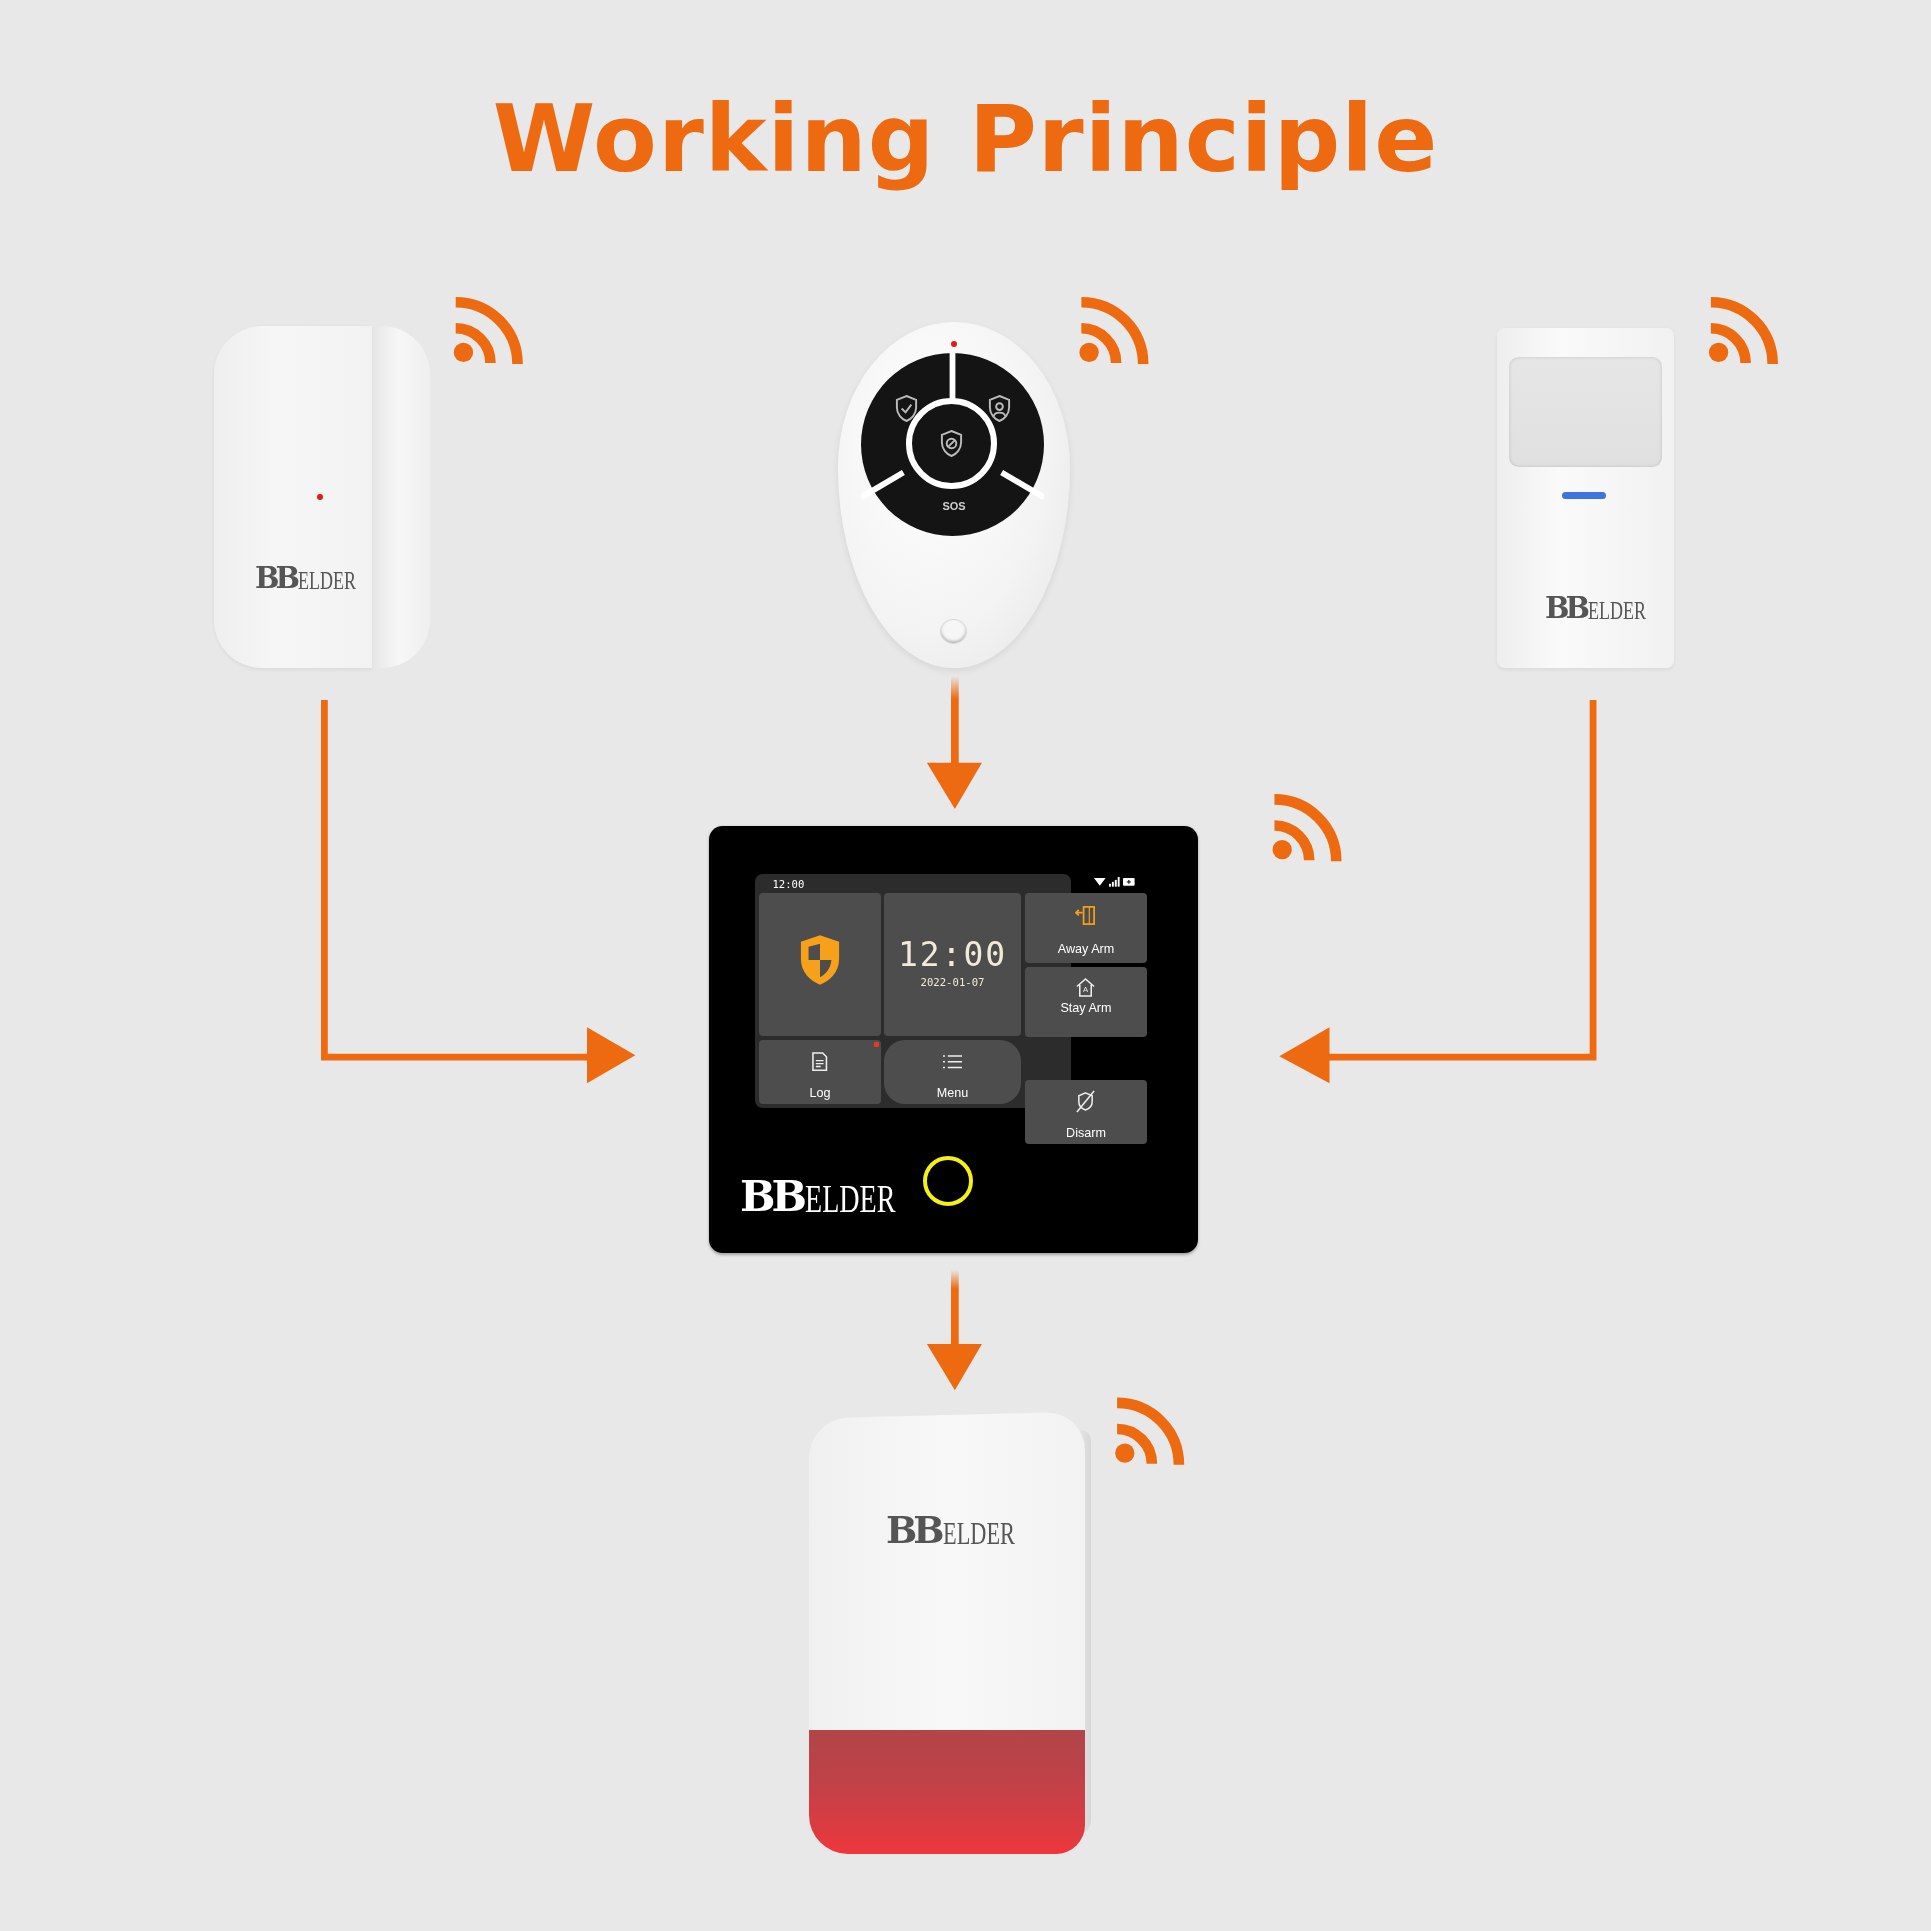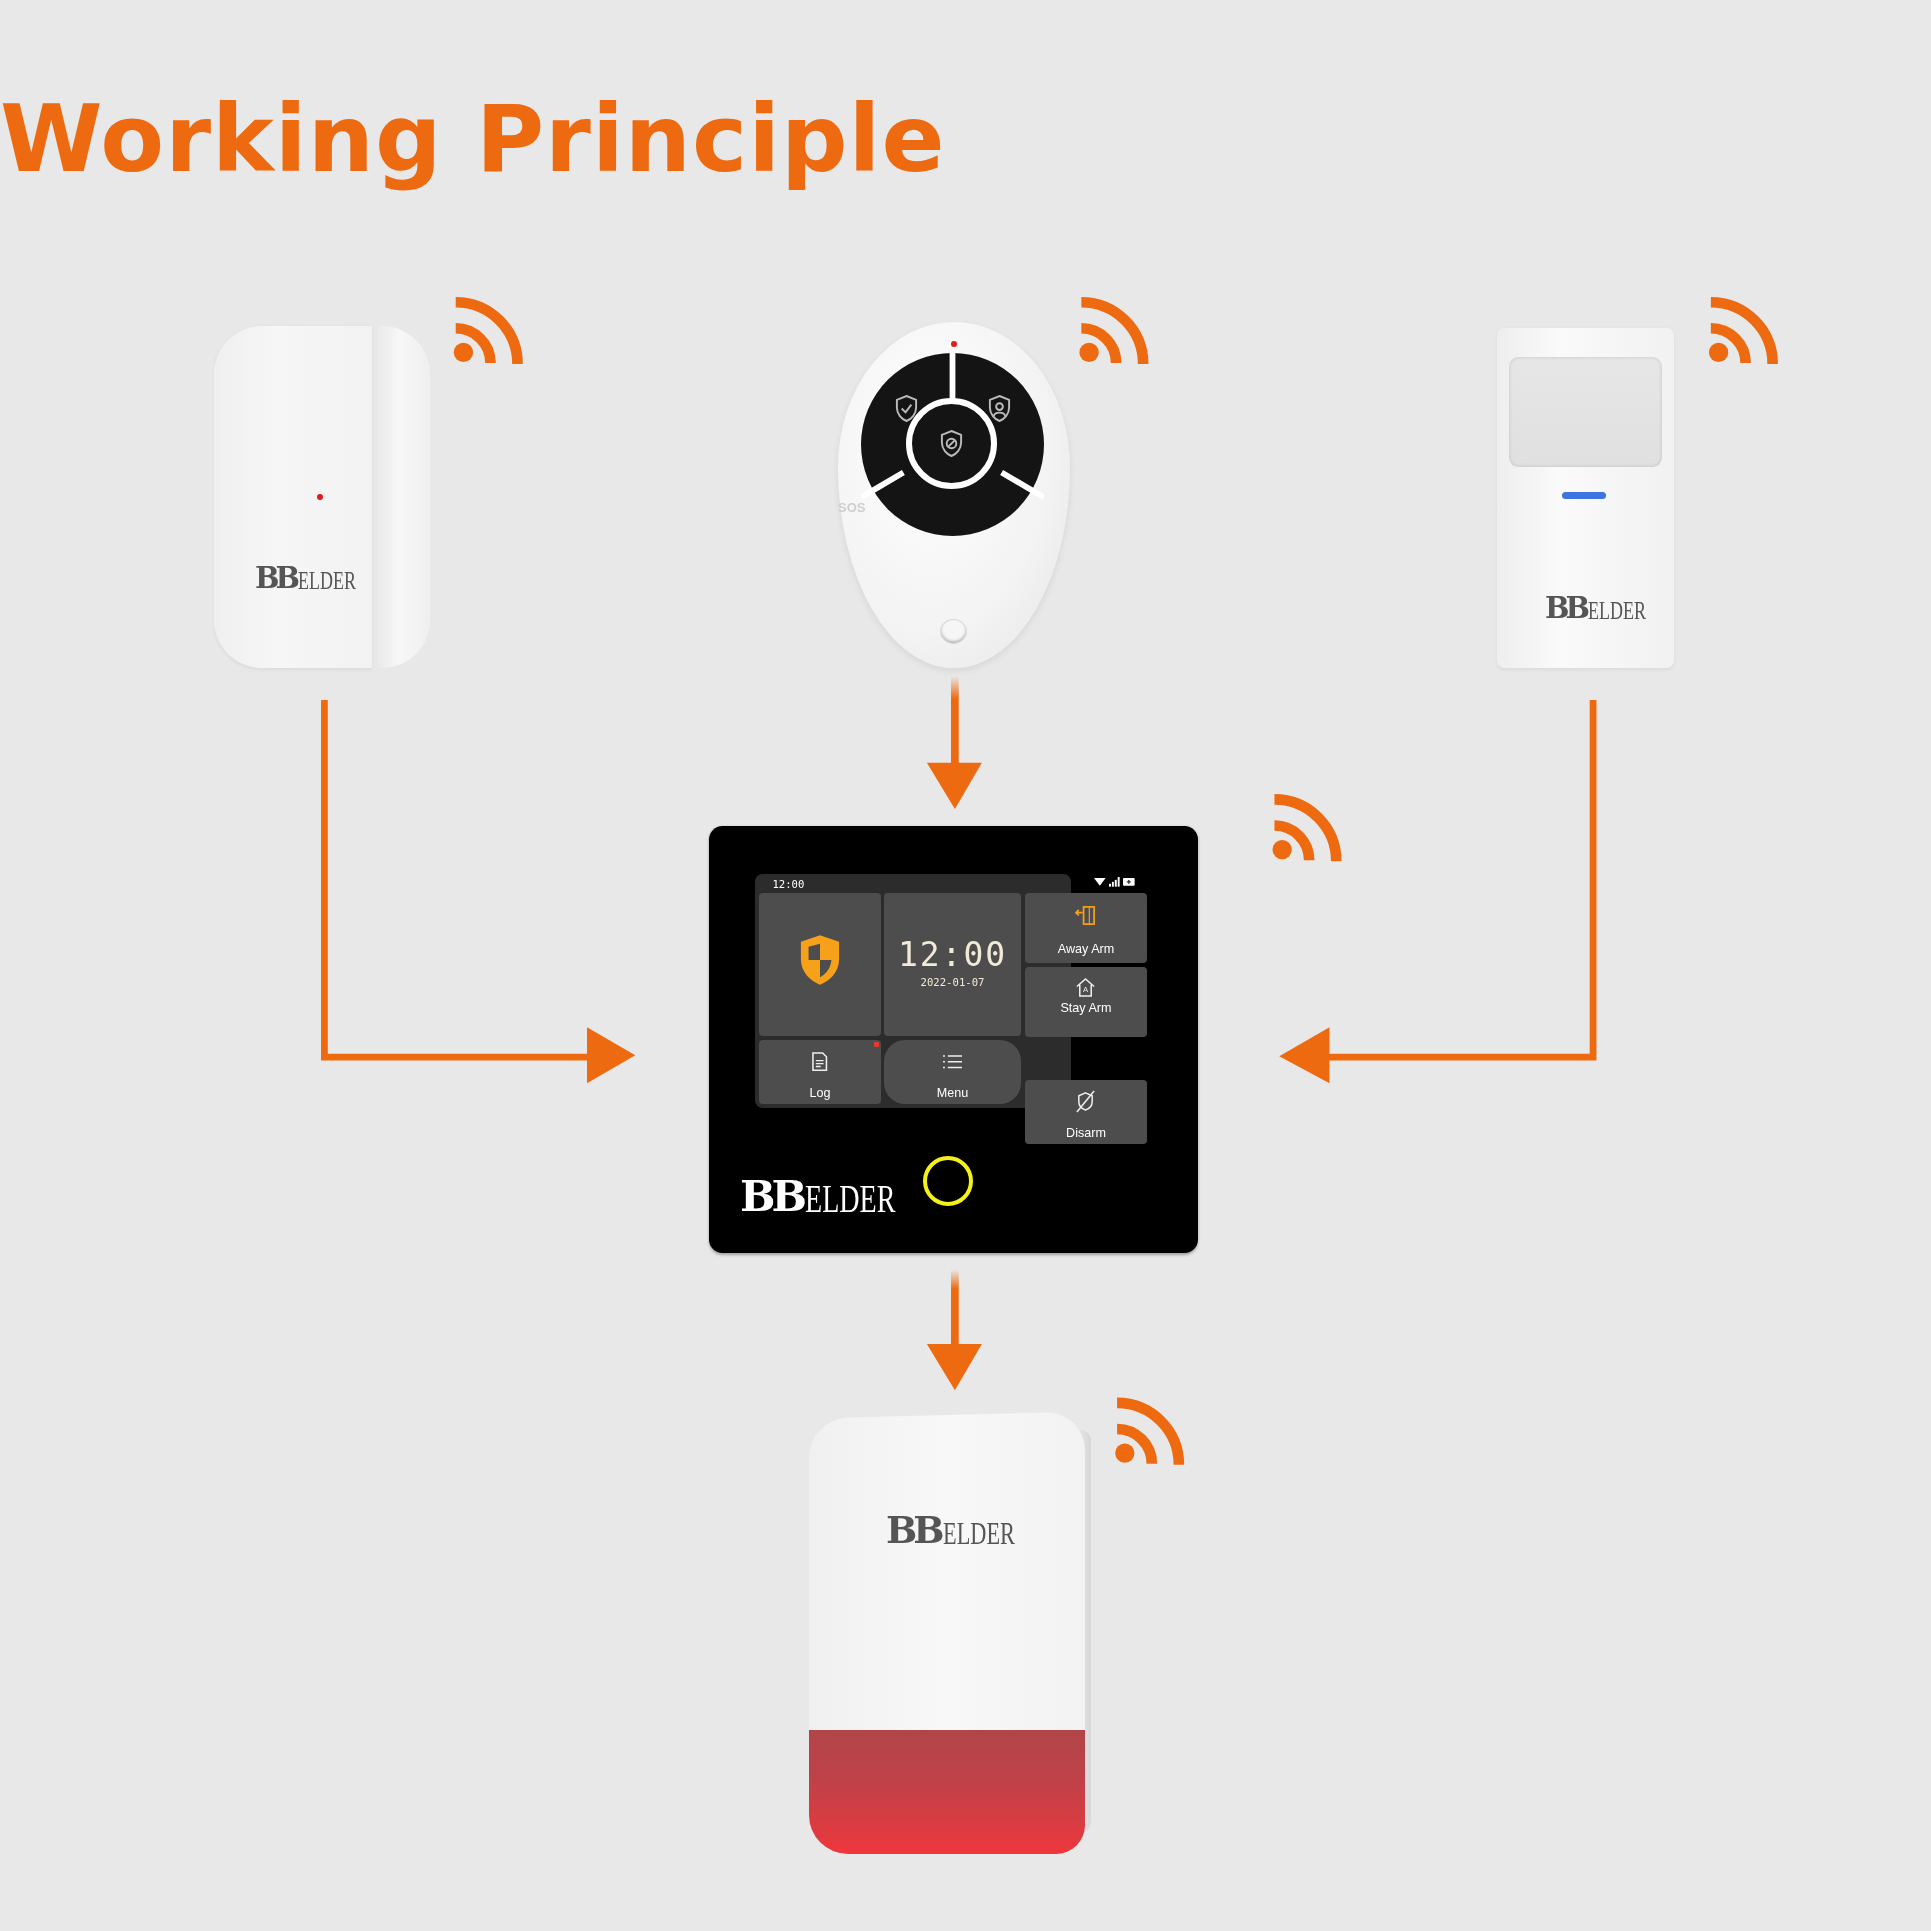--- a/index.html
+++ b/index.html
@@ -1,36 +1,36 @@
 <!DOCTYPE html>
 <html><head>
 <meta charset="utf-8">
 <style>
   html, body { margin:0; padding:0; }
   body { width:1931px; height:1931px; background:#e8e8e8; position:relative; overflow:hidden; font-family:"DejaVu Sans", sans-serif; }
   .abs { position:absolute; }
-  .title { left:0; width:1931px; top:85px; text-align:left; font-size:93px; font-weight:bold; color:#ee6a10; letter-spacing:1px; }
+  .title { left:0; width:1931px; top:85px; text-align:center; font-size:93px; font-weight:bold; color:#ee6a10; letter-spacing:1px; }
   svg.overlay { position:absolute; left:0; top:0; }
 
   
   .door { left:214px; top:326px; width:216px; height:342px; }
   .door .body { position:absolute; left:0; top:0; width:158px; height:342px; background:linear-gradient(90deg,#efefef,#f6f6f6 40%,#f2f2f2); border-radius:48px 0 0 48px; box-shadow: 0 1.9px 3.9px rgba(0,0,0,.06); }
   .door .magnet { position:absolute; left:164px; top:0; width:52px; height:342px; background:linear-gradient(90deg,#eaeaea,#f7f7f7 40%,#efefef); border-radius:0 48px 48px 0; }
   .door .led { position:absolute; left:103px; top:168px; width:5.8px; height:5.8px; border-radius:50%; background:#e21b1b; }
 
   
   .logo { position:absolute; display:flex; align-items:flex-end; gap:1.9px; }
   .logo .mark { font-family:"DejaVu Serif", serif; font-weight:bold; letter-spacing:-3.9px; line-height:1; }
   .logo .word { font-family:"Liberation Serif", serif; transform:scaleX(.72); transform-origin:left bottom; line-height:1; letter-spacing:0; }
 
   
   .fob { left:838px; top:322px; width:232px; height:346px; background:radial-gradient(ellipse at 40% 35%, #ffffff, #f3f3f3 60%, #e4e4e4); border-radius:50% 50% 50% 50% / 42% 42% 58% 58%; box-shadow:0 2.9px 7.7px rgba(0,0,0,.08); }
   .fob .ring { position:absolute; left:23px; top:31px; width:183px; height:183px; border-radius:50%; background:#141414; }
   .fob .center { position:absolute; left:75px; top:83px; width:79px; height:79px; border-radius:50%; background:#141414; border:6.8px solid #fff; box-sizing:content-box; margin:-6.8px 0 0 -6.8px; }
-  .fob .sos { position:absolute; left:0; width:232px; top:178px; text-align:left; color:#cfcfcf; font-size:13px; font-weight:bold; font-family:"Liberation Sans", sans-serif; }
+  .fob .sos { position:absolute; left:0; width:232px; top:178px; text-align:center; color:#cfcfcf; font-size:11px; font-weight:bold; font-family:"Liberation Sans", sans-serif; }
   .fob .led { position:absolute; left:113px; top:19.3px; width:5.8px; height:5.8px; border-radius:50%; background:#e21b1b; }
   .fob .hole { position:absolute; left:102px; top:297px; width:25px; height:23px; border-radius:50%; background:#f6f6f6; box-shadow: inset 0 -1.9px 2.9px rgba(0,0,0,.25); border:1px solid #d8d8d8; }
 
   
   .pir { left:1497px; top:328px; width:177px; height:340px; background:linear-gradient(90deg,#eeeeee,#fafafa 35%,#f1f1f1); border-radius:7.7px; box-shadow: 0 1.9px 3.9px rgba(0,0,0,.06); }
   .pir .lens { position:absolute; left:11.6px; top:29px; width:153px; height:110px; background:linear-gradient(180deg,#e6e6e6,#e0e0e0); border-radius:9.7px; box-shadow: inset 0 0 3.9px rgba(0,0,0,.15); }
   .pir .led { position:absolute; left:65px; top:164px; width:44px; height:6.8px; border-radius:3.9px; background:#3d74e0; }
 
   
   .panel { left:709px; top:826px; width:489px; height:427px; background:#000; border-radius:13.5px; box-shadow:0 1.9px 2.9px rgba(0,0,0,.3); }

